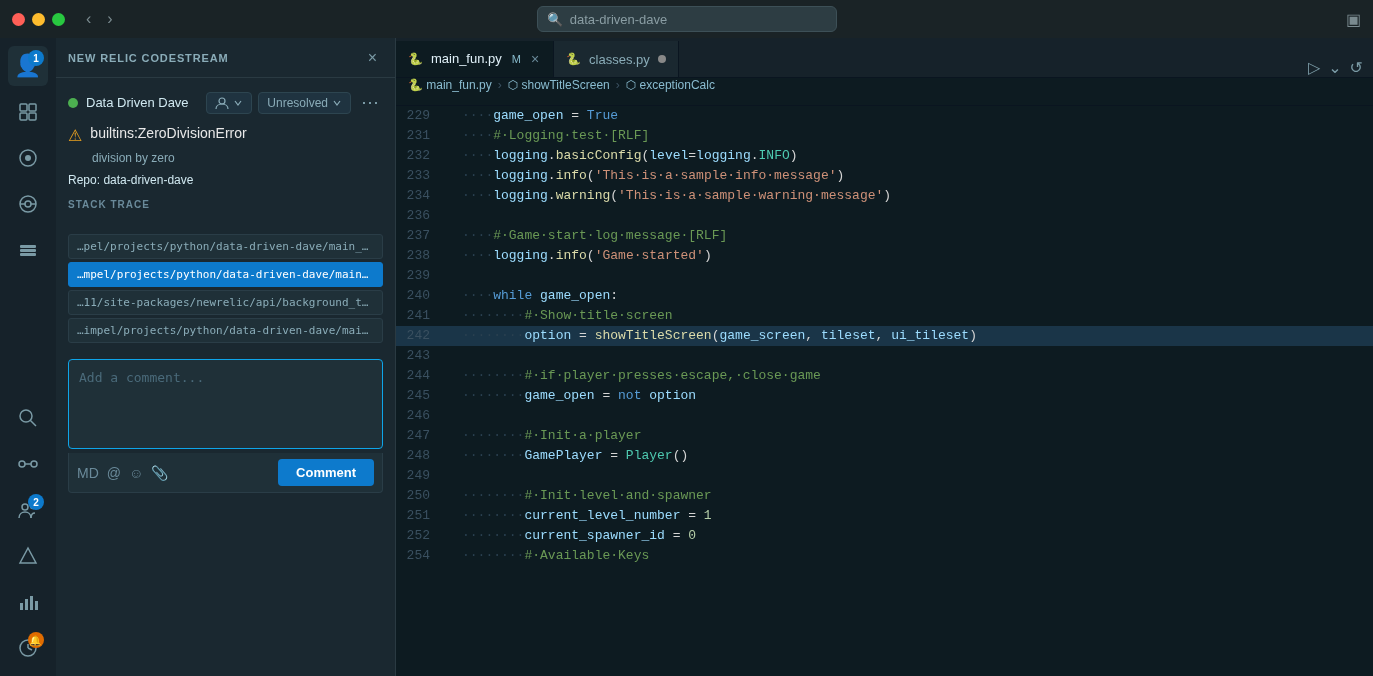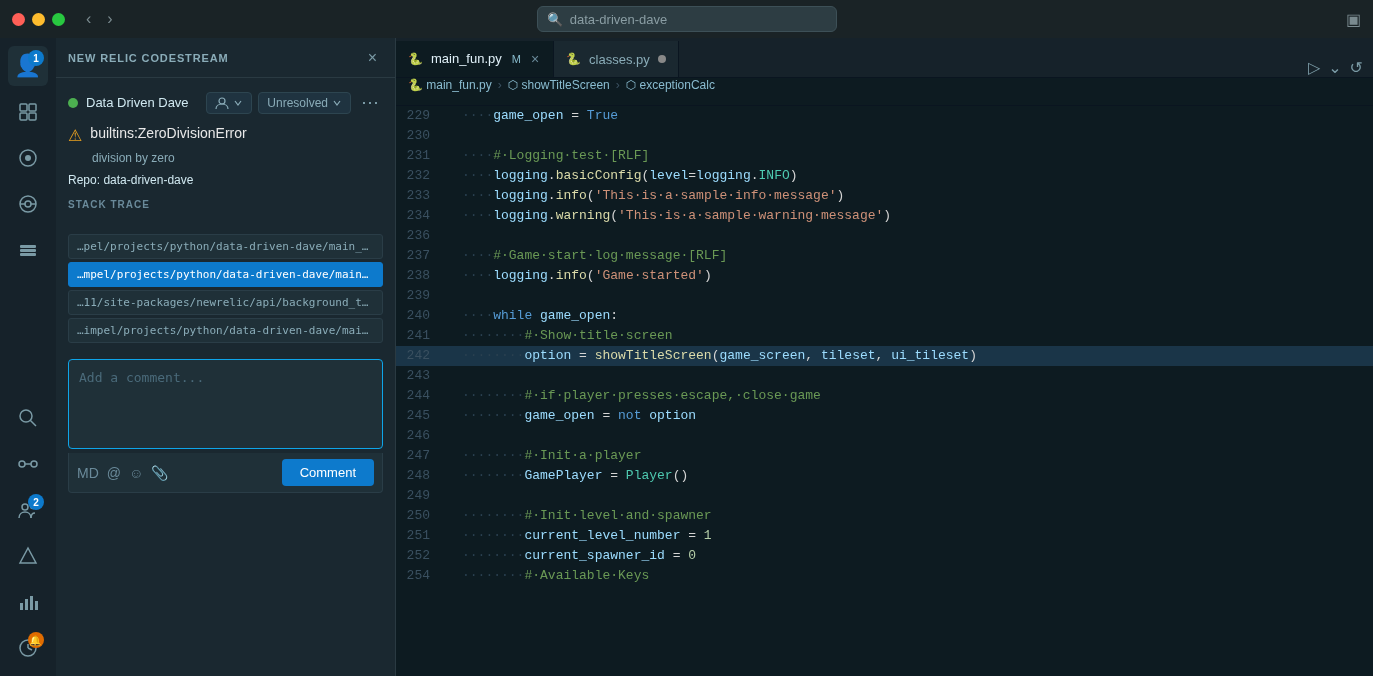--- a/index.html
+++ b/index.html
@@ -298,21 +298,21 @@
     }
     .comment-submit {
       margin-left: auto;
       background: #0d7acc;
       border: none;
       border-radius: 4px;
       color: white;
       font-size: 13px;
       padding: 6px 18px;
       cursor: pointer;
-      font-weight: 400;
+      font-weight: 700;
     }
 
     
     .editor-area {
       flex: 1;
       display: flex;
       flex-direction: column;
       background: #0d1b21;
       overflow: hidden;
     }
@@ -630,25 +630,20 @@
     </div>
 
     <div class="code-editor">
 
       <div class="code-line">
         <span class="line-num">229</span>
         <span class="line-gutter"></span>
         <span class="line-content"><span class="dot-spacer">····</span><span class="var">game_open</span><span class="op"> = </span><span class="kw">True</span></span>
       </div>
 
-      <div class="code-line">
-        <span class="line-num">230</span>
-        <span class="line-gutter"></span>
-        <span class="line-content"></span>
-      </div>
 
       <div class="code-line">
         <span class="line-num">231</span>
         <span class="line-gutter"></span>
         <span class="line-content"><span class="dot-spacer">····</span><span class="comment-code">#·Logging·test·[RLF]</span></span>
       </div>
 
       <div class="code-line">
         <span class="line-num">232</span>
         <span class="line-gutter"></span>

